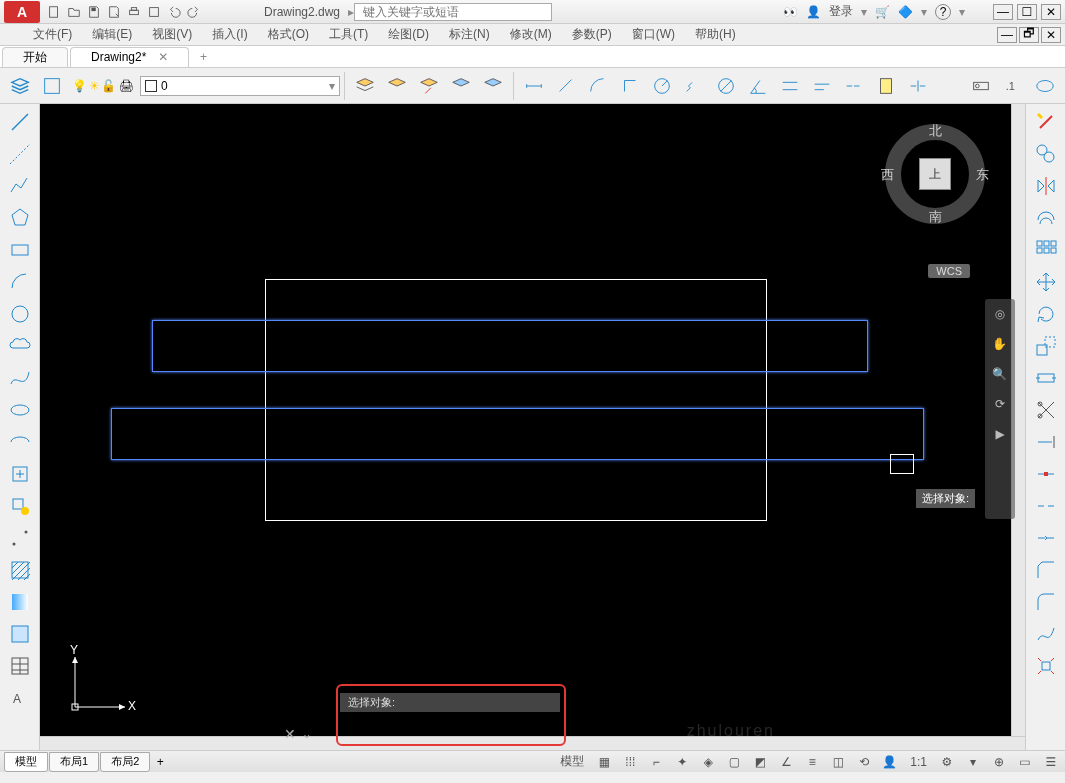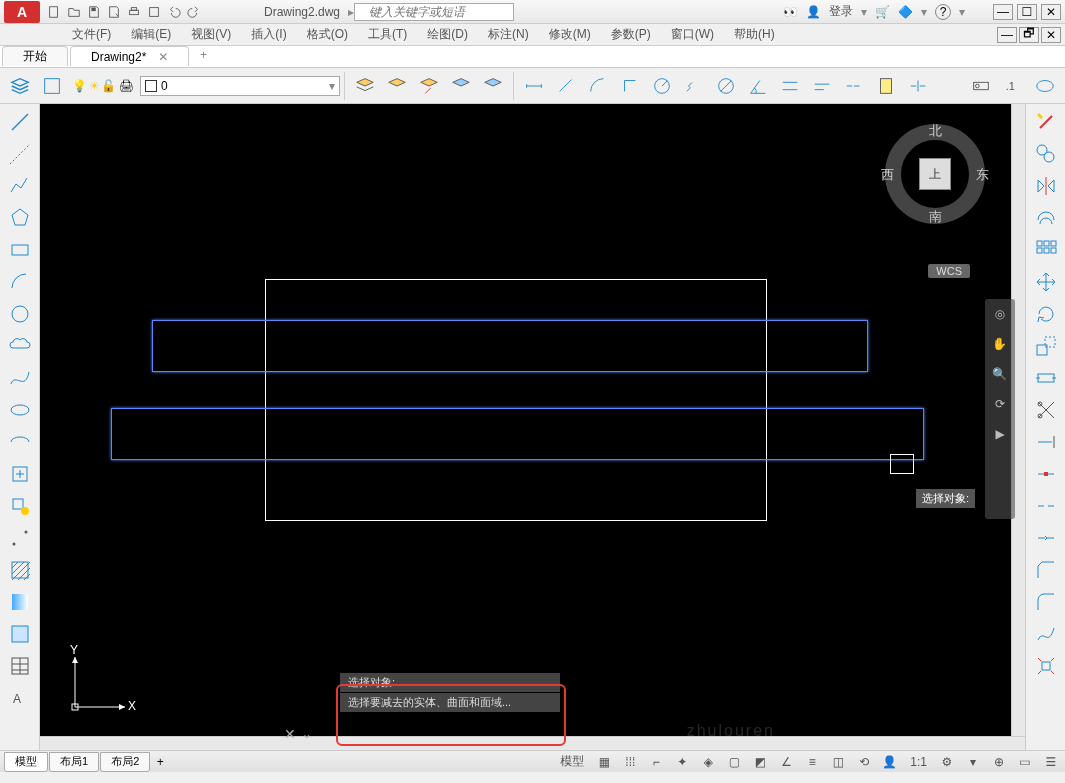--- a/index.html
+++ b/index.html
@@ -2,28 +2,28 @@
 <html><head>
 <meta charset="utf-8">
 <style>
 *{margin:0;padding:0;box-sizing:border-box;font-family:"Microsoft YaHei",Arial,sans-serif;font-size:12px}
 body{width:1065px;height:783px;background:#f0f0f0;position:relative;overflow:hidden}
 .titlebar{height:24px;background:linear-gradient(#f8f8f8,#e8e8e8);display:flex;align-items:center;padding:0 4px;border-bottom:1px solid #ccc}
 .app-logo{width:36px;height:22px;background:#d32f2f;color:#fff;font-weight:bold;font-size:14px;display:flex;align-items:center;justify-content:center;margin-right:4px;border-radius:2px}
 .qat-btn{width:18px;height:18px;margin:0 1px;display:flex;align-items:center;justify-content:center;cursor:pointer}
 .qat-btn svg{width:14px;height:14px}
 .title-text{margin-left:60px;margin-right:8px;color:#555}
-.search-box{width:160px;height:18px;border:1px solid #aaa;padding:0 14px;font-style:italic;color:#888;background:#fff}
+.search-box{width:198px;height:18px;border:1px solid #aaa;padding:0 8px;color:#888;background:#fff}
 .title-right{margin-left:auto;display:flex;align-items:center;gap:8px}
 .win-btns{display:flex;gap:4px;margin-left:20px}
 .win-btn{width:20px;height:16px;border:1px solid #999;display:flex;align-items:center;justify-content:center;cursor:pointer;background:#f0f0f0}
-.menubar{height:22px;background:#f0f0f0;display:flex;align-items:center;padding-left:62px;border-bottom:1px solid #ccc}
+.menubar{height:22px;background:#f0f0f0;display:flex;align-items:center;padding-left:23px;border-bottom:1px solid #ccc}
 .menu-item{padding:0 10px;color:#555;cursor:pointer}
 .menubar-right{margin-left:auto;display:flex;gap:2px;padding-right:4px}
-.doctabs{height:22px;background:#fff;display:flex;align-items:flex-start;border-bottom:1px solid #ccc}
+.doctabs{height:22px;background:#fff;display:flex;align-items:center;border-bottom:1px solid #ccc}
 .doctab{height:20px;padding:0 20px;display:flex;align-items:center;border:1px solid #ccc;border-bottom:none;background:#f8f8f8;margin-left:2px;cursor:pointer;position:relative;border-radius:4px 4px 0 0}
 .doctab.active{background:#fff}
 .doctab-close{margin-left:12px;color:#888;cursor:pointer}
 .doctab-add{width:20px;height:18px;display:flex;align-items:center;justify-content:center;cursor:pointer;margin-left:4px;color:#888}
 .toolbar-row{height:36px;background:#f0f0f0;display:flex;align-items:center;border-bottom:1px solid #ccc;padding:0 4px}
 .tb-btn{width:30px;height:30px;display:flex;align-items:center;justify-content:center;cursor:pointer;margin:0 1px}
 .tb-btn svg{width:22px;height:22px}
 .tb-sep{width:1px;height:28px;background:#ccc;margin:0 4px}
 .layer-sel{width:200px;height:20px;border:1px solid #aaa;display:flex;align-items:center;padding:0 4px;background:#fff;margin-left:4px}
 .layer-sw{width:12px;height:12px;border:1px solid #333;margin-right:4px}
@@ -457,21 +457,20 @@
         <path d="M65 65 l-6 -3 l0 6 z" fill="#fff"></path>
         <path d="M15 65 L15 15" stroke="#fff" stroke-width="1"></path>
         <path d="M15 15 l-3 6 l6 0 z" fill="#fff"></path>
         <text x="68" y="68" fill="#fff" font-size="12">X</text>
         <text x="10" y="12" fill="#fff" font-size="12">Y</text>
         <rect x="12" y="62" width="6" height="6" fill="none" stroke="#fff"></rect>
       </svg>
 
       <div class="cmd-history">
         <div class="cmd-hist-line">选择对象:</div>
-        <div class="cmd-hist-line">选择要减去的实体、曲面和面域...</div>
       </div>
 
       <div class="cmd-input-wrap">
         <span class="cmd-x">✕</span>
         <span class="cmd-chev">⌄</span>
       </div>
       <div class="red-hl"></div>
       <div class="watermark">zhulouren</div>
     </div>
   </div>

